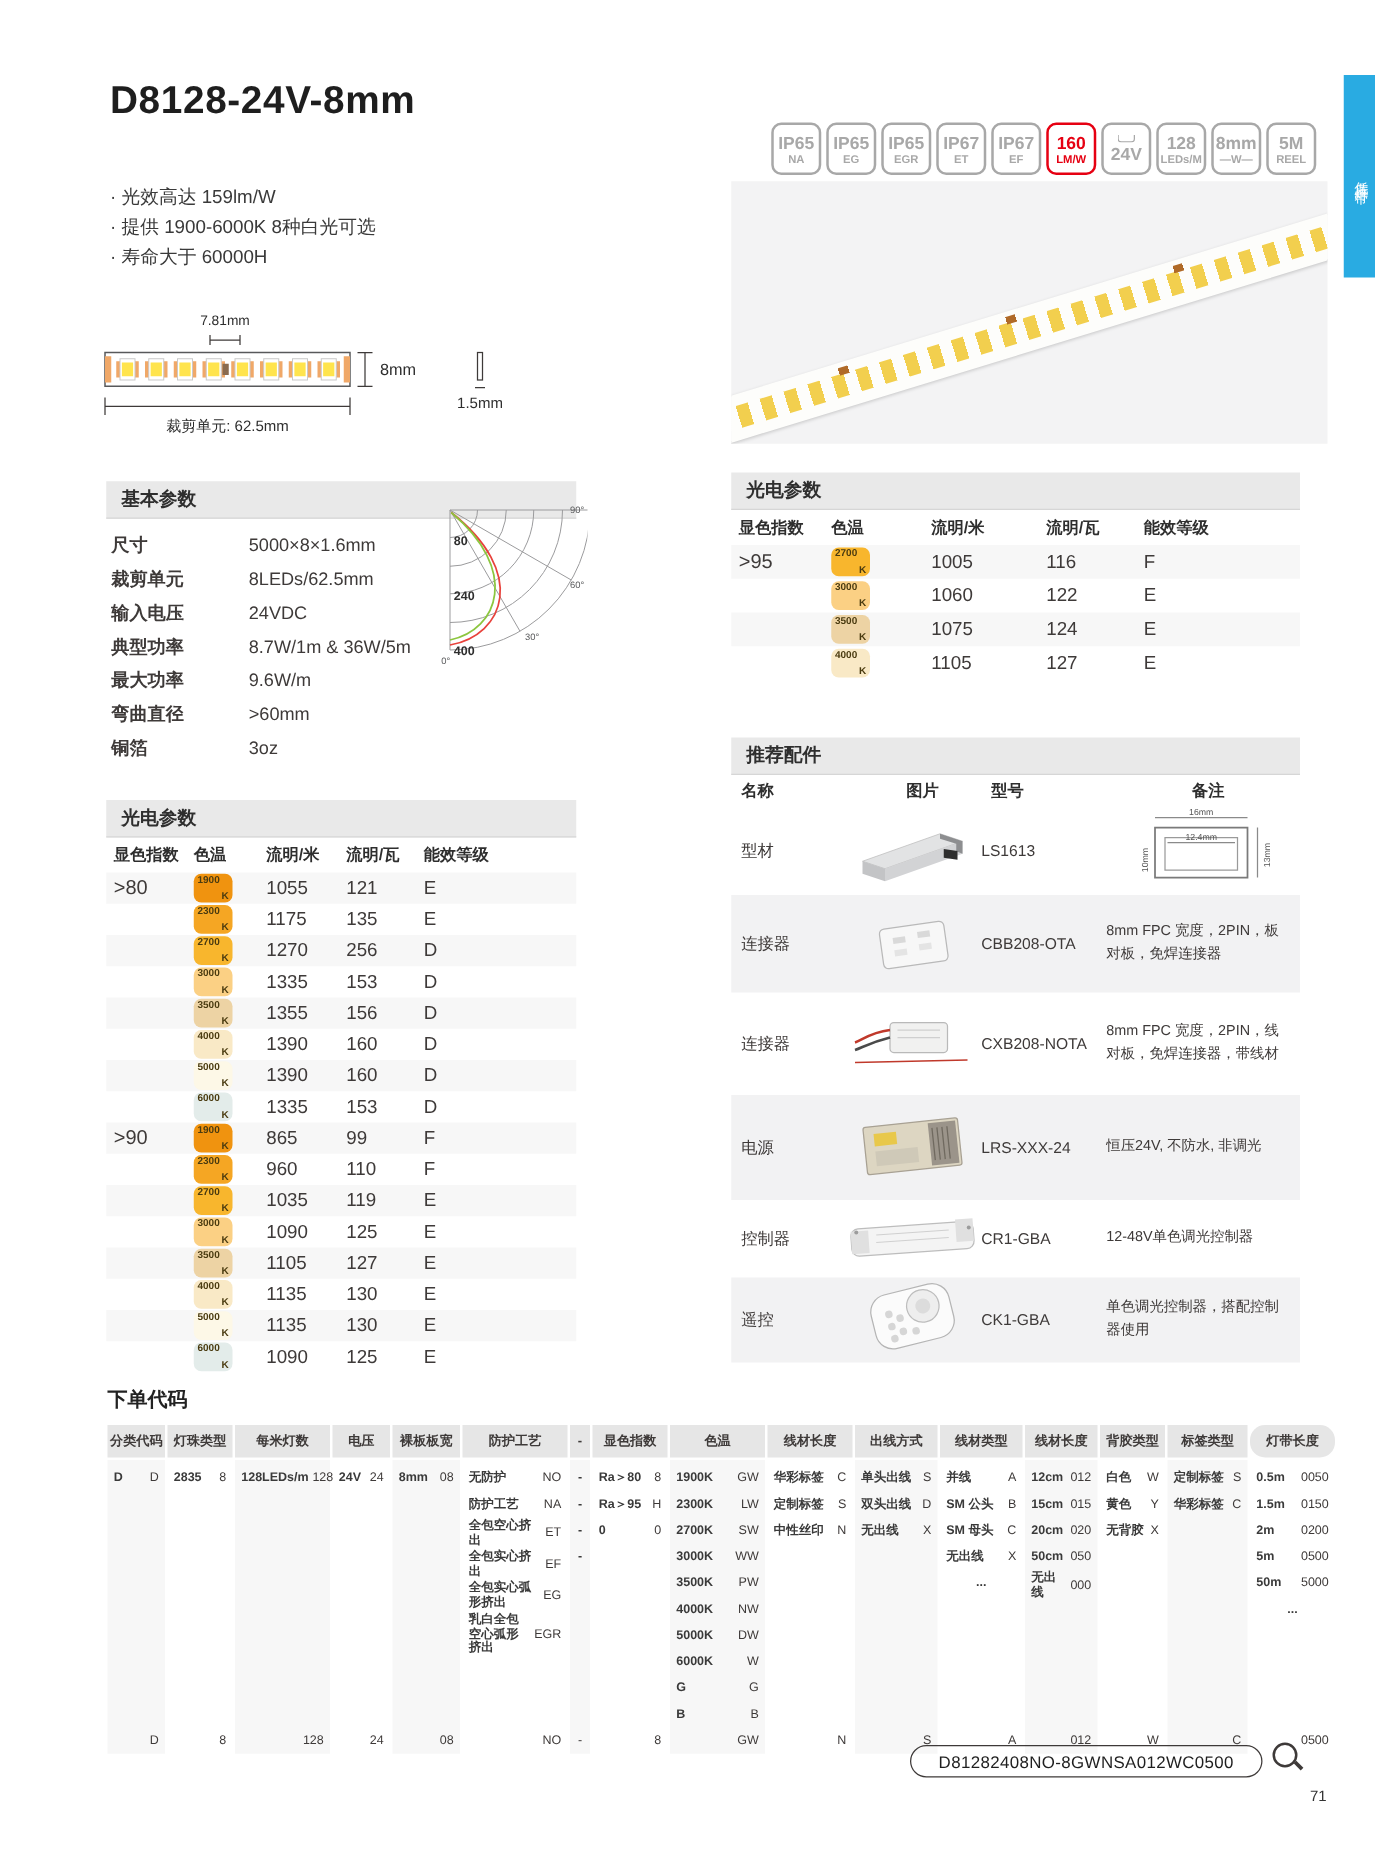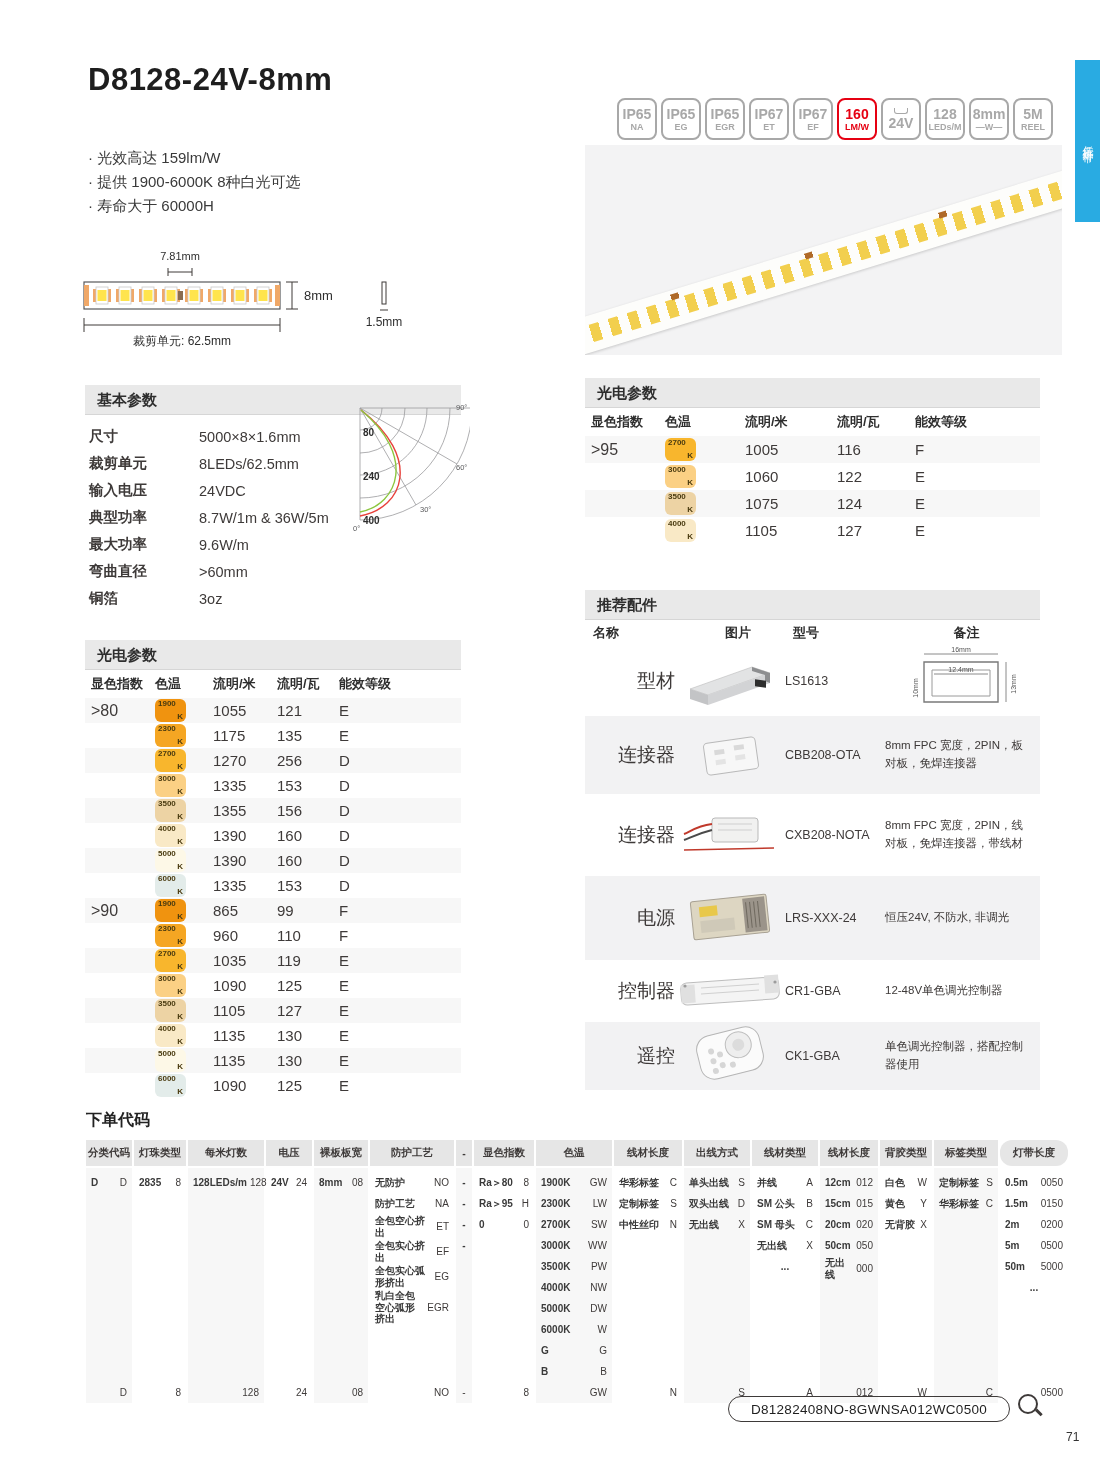--- a/index.html
+++ b/index.html
@@ -54,21 +54,21 @@
         font-size:8px;font-weight:bold;color:#4a3b10;line-height:1.05;padding:1px 3px;box-sizing:border-box;}
   .chip .k{align-self:flex-end;}
 
   
   .acc{position:absolute;left:585px;top:590px;width:455px;}
   .acc-head{display:flex;height:26px;align-items:center;font-size:13px;font-weight:bold;color:#2e2e2e;}
   .acc-head .h1{width:90px;padding-left:8px;} .acc-head .h2{width:110px;text-align:center;}
   .acc-head .h3{width:100px;} .acc-head .h4{flex:1;text-align:center;}
   .acc-row{display:flex;align-items:center;font-size:12.5px;}
   .acc-row.alt{background:#f2f2f3;}
-  .a-name{width:90px;padding-left:8px;box-sizing:border-box;font-size:19px;text-align:right;}
+  .a-name{width:90px;padding-left:8px;box-sizing:border-box;font-size:13px;}
   .a-img{width:110px;display:flex;justify-content:center;align-items:center;}
   .a-model{width:100px;font-size:12.5px;}
   .a-note{flex:1;font-size:11.5px;line-height:1.55;padding-right:8px;}
 
   
   .oc-title{position:absolute;left:86px;top:1110px;font-size:16px;font-weight:bold;color:#222;}
   .oc{position:absolute;left:86px;top:1140px;width:990px;}
   .oc-hrow{display:flex;}
   .oc-hcell{height:26px;background:#e6e6e6;font-size:10.5px;font-weight:bold;display:flex;align-items:center;justify-content:center;
             margin-right:2px;box-sizing:border-box;text-align:left;}
@@ -82,21 +82,21 @@
   .oc-row.center{justify-content:center;}
   .oc-sum{margin-top:auto;min-height:21px;display:flex;align-items:center;justify-content:flex-end;
           font-size:10px;padding:0 5px;box-sizing:border-box;}
 
   
   .code-pill{position:absolute;left:728px;top:1396px;width:280px;height:24px;border:1.5px solid #3e3a39;border-radius:13px;
              display:flex;align-items:center;justify-content:center;font-size:13.5px;color:#1f1f1f;letter-spacing:.3px;}
   .mag{position:absolute;left:1016px;top:1392px;width:28px;height:28px;}
   .mag .lens{position:absolute;left:2px;top:2px;width:16px;height:16px;border:2px solid #3e3a39;border-radius:50%;}
   .mag .handle{position:absolute;left:19px;top:19px;width:8px;height:2.5px;background:#3e3a39;transform:rotate(45deg);}
-  .pagenum{position:absolute;left:1048px;top:1430px;font-size:12px;color:#333;margin-left:18px;}
+  .pagenum{position:absolute;left:1048px;top:1430px;font-size:12px;color:#333;}
 
   svg text{font-family:"Liberation Sans","DejaVu Sans",sans-serif;}
 </style>
 </head>
 <body>
 
 <div class="page">
 
   <div class="title">D8128-24V-8mm</div>
 

